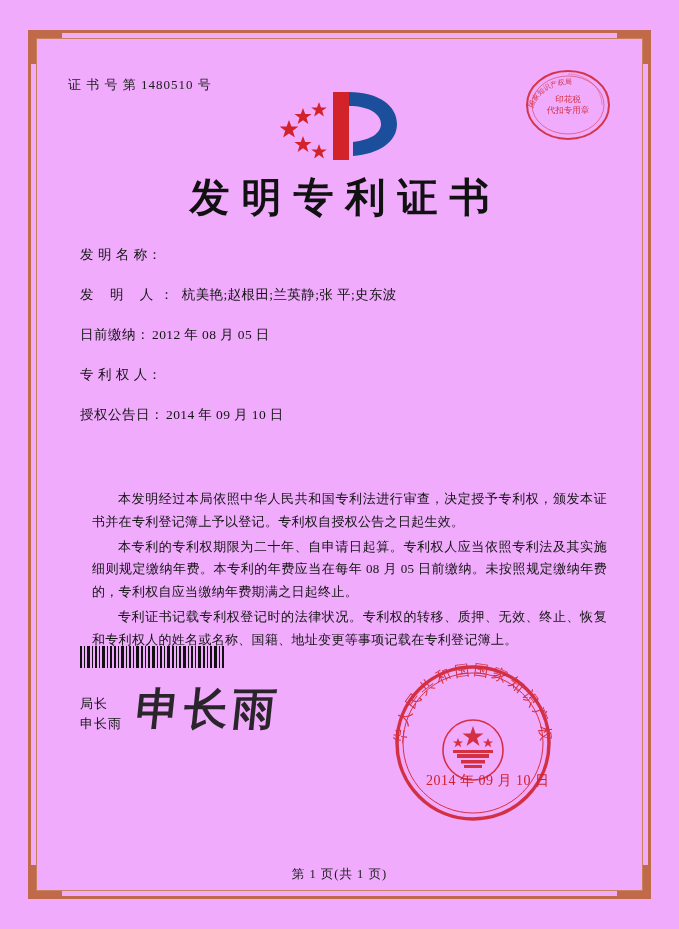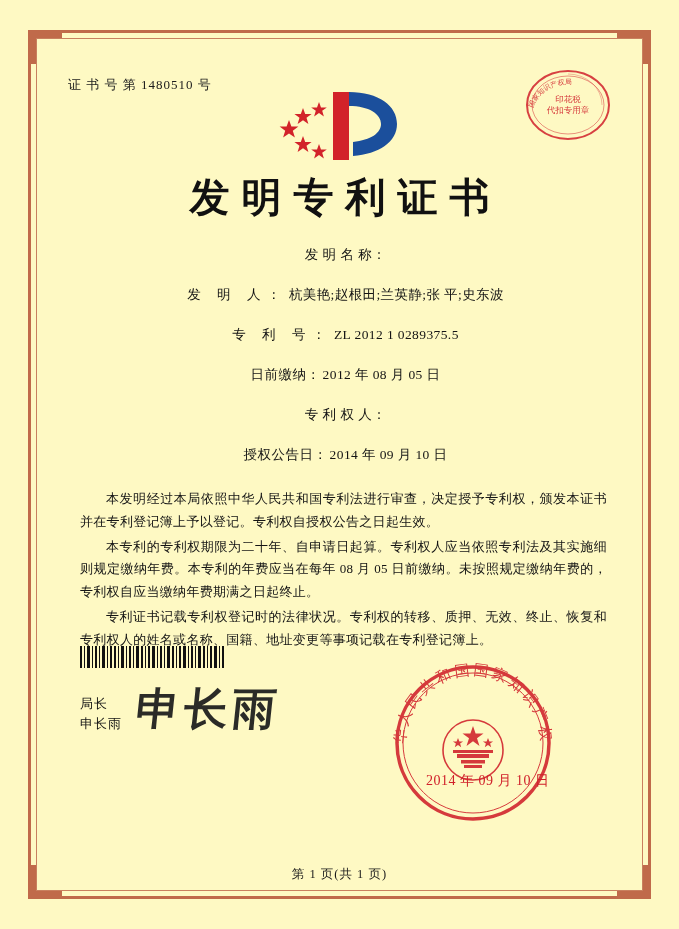--- a/index.html
+++ b/index.html
@@ -11,21 +11,21 @@
     width: 679px;
     height: 929px;
     font-family: "Liberation Serif", "DejaVu Serif", serif;
     color: #222;
     position: relative;
     overflow: hidden;
   }
   .page {
     position: absolute;
     inset: 0;
-    background: #fef9c3;
+    background: #f0abfc;
     padding-left: 16px;
   }
   
   .border-outer {
     position: absolute;
     left: 28px;
     top: 30px;
     right: 28px;
     bottom: 30px;
     border: 3px solid #c06a4a;
@@ -109,21 +109,20 @@
     left: 22px;
     right: 10px;
     top: 188px;
   }
   .field-row {
     display: flex;
     align-items: baseline;
     margin-bottom: 22px;
     font-size: 13.5px;
     color: #141414;
-    justify-content: center;
   }
   .field-label {
     white-space: nowrap;
     letter-spacing: 0.5px;
   }
   .field-label.sp1 { letter-spacing: 6.5px; }
   .field-value {
     margin-left: 2px;
     letter-spacing: 0.4px;
   }
@@ -133,21 +132,21 @@
     position: absolute;
     left: 22px;
     right: 14px;
     top: 430px;
     font-size: 13px;
     line-height: 1.75;
     color: #141414;
     text-align: justify;
   }
   .body-text p {
-    margin: 0 0 2px 0;
+    margin: 0 0 2px 12px;
     text-indent: 26px;
     letter-spacing: 0.3px;
   }
 
   
   .barcode {
     position: absolute;
     left: 22px;
     top: 588px;
     width: 146px;
@@ -256,24 +255,20 @@
 
     <div class="title">发明专利证书</div>
 
     <div class="fields">
       <div class="field-row">
         <span class="field-label">发 明 名 称：</span>
       </div>
       <div class="field-row">
         <span class="field-label sp1">发 明 人：</span>
         <span class="field-value">杭美艳;赵根田;兰英静;张 平;史东波</span>
-      </div>
-      <div class="field-row">
-        <span class="field-label sp1">专 利 号：</span>
-        <span class="field-value">ZL 2012 1 0289375.5</span>
       </div>
       <div class="field-row">
         <span class="field-label">日前缴纳：</span>
         <span class="field-value">2012 年 08 月 05 日</span>
       </div>
       <div class="field-row">
         <span class="field-label">专 利 权 人：</span>
       </div>
       <div class="field-row">
         <span class="field-label">授权公告日：</span>

